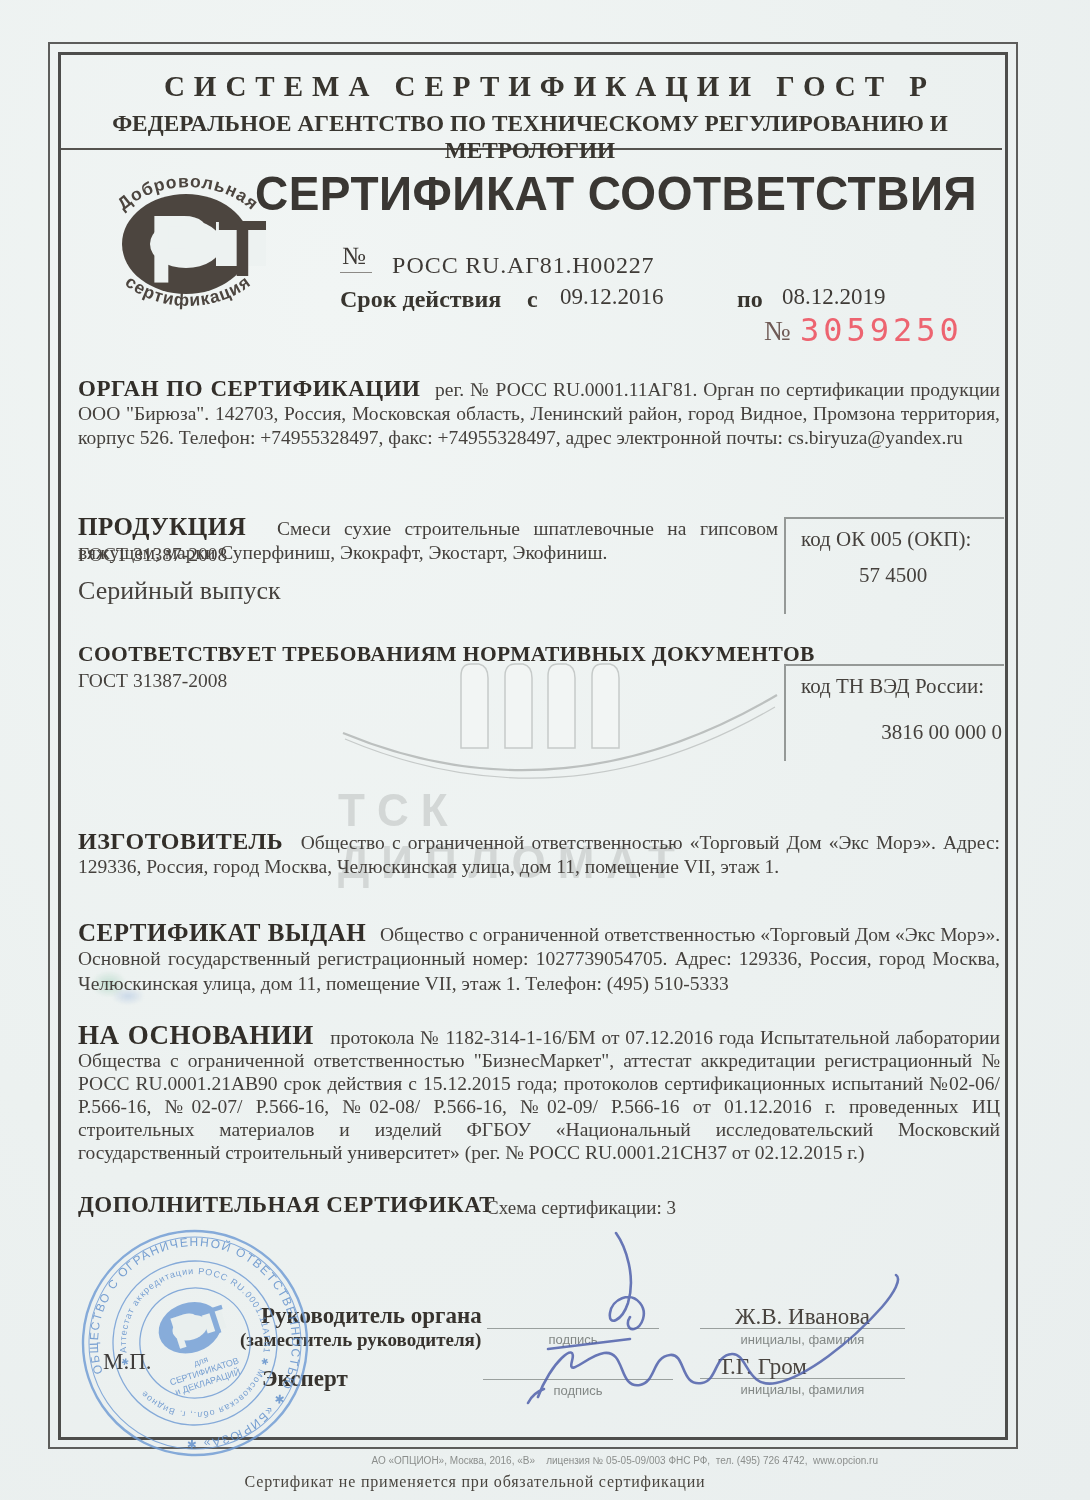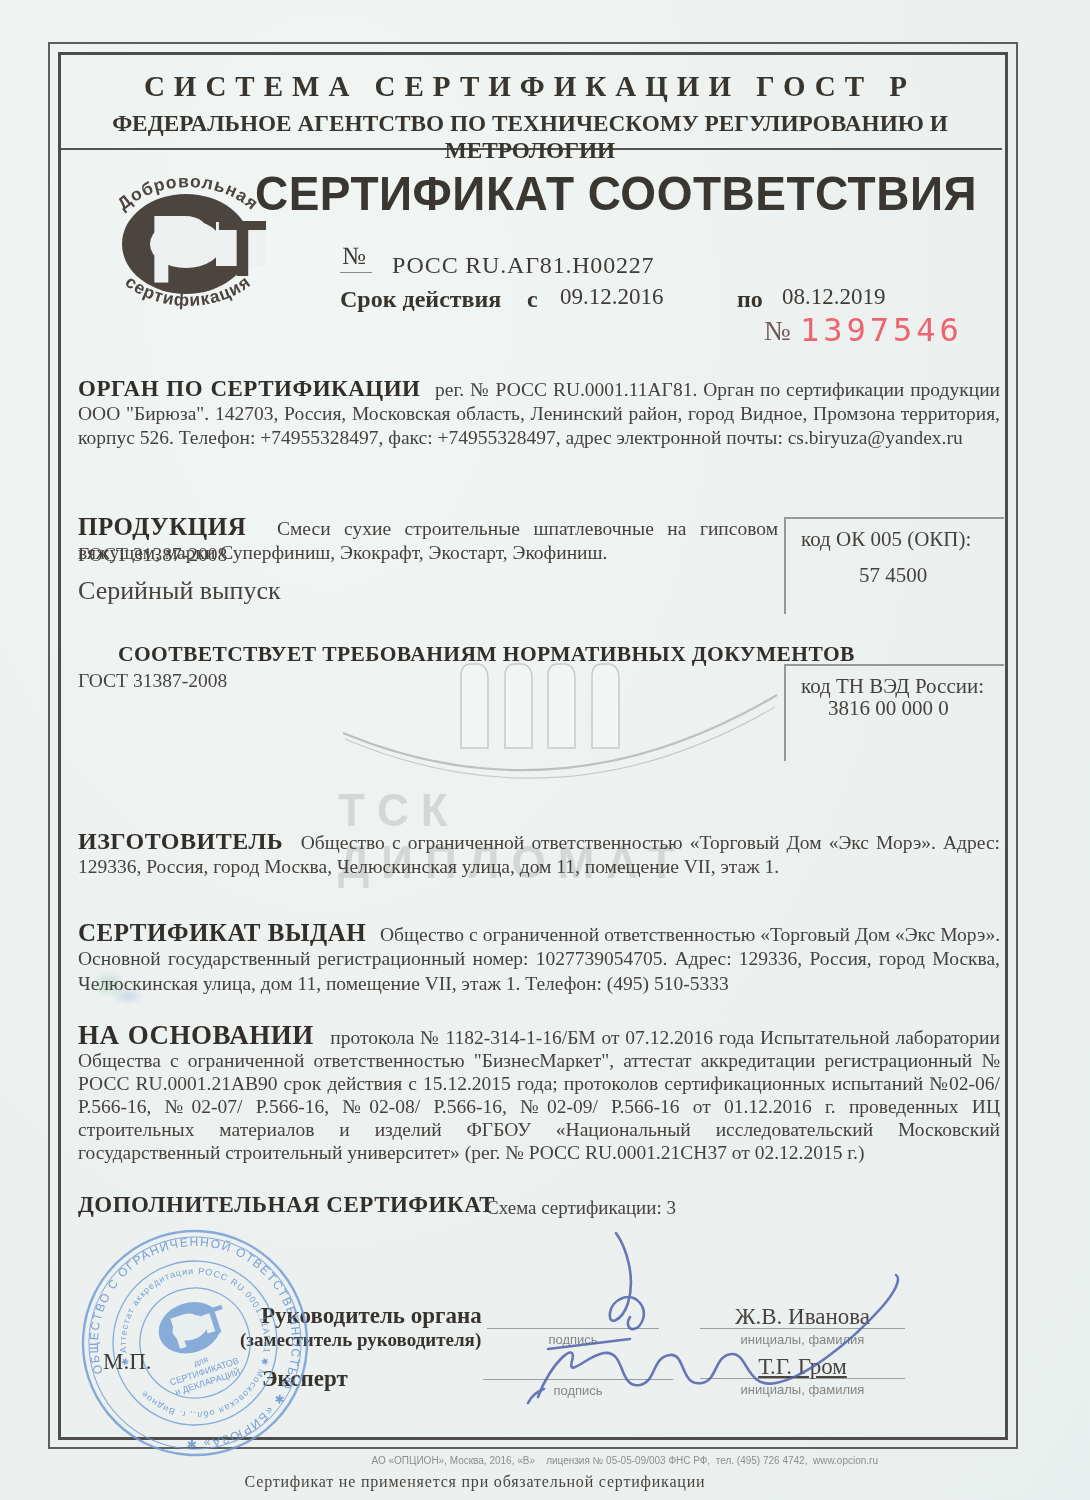--- a/index.html
+++ b/index.html
@@ -10,21 +10,21 @@
     color:#46423e;
     position:relative;
     overflow:hidden;
   }
   .abs{position:absolute;}
   
   .outer-frame{left:48px;top:42px;width:966px;height:1403px;border:2px solid #5d5d5b;}
   .inner-frame{left:58px;top:52px;width:944px;height:1382px;border:3px solid #4d4d4b;}
   .header-divider{left:61px;top:148px;width:941px;border-top:2px solid #55534f;}
   
-  .hdr1{left:58px;top:70px;width:944px;text-align:center;font-weight:bold;font-size:29px;letter-spacing:9px;color:#38352f;}
+  .hdr1{left:58px;top:70px;width:944px;text-align:center;font-weight:bold;font-size:29px;letter-spacing:9px;color:#38352f;padding-left:20px;}
   .hdr2{left:58px;top:110px;width:944px;text-align:center;font-weight:bold;font-size:23.5px;letter-spacing:0;color:#38352f;transform:scaleX(.99);}
   .cert-title{left:230px;top:166px;width:772px;text-align:center;font-family:"Liberation Sans",sans-serif;font-weight:bold;font-size:46px;letter-spacing:.5px;color:#3a3733;transform:scaleY(1.06);}
   .no-label{left:340px;top:242px;font-size:25px;color:#3e3a36;border-bottom:1px solid #8c8a86;padding:0 6px 2px 2px;}
   .no-value{left:392px;top:252px;font-size:24px;letter-spacing:.8px;color:#3e3a36;}
   .validity{left:340px;top:286px;font-size:24px;font-weight:bold;color:#38352f;}
   .vfrom{left:527px;top:286px;font-size:24px;font-weight:bold;color:#38352f;}
   .date-from{left:560px;top:284px;font-size:23px;color:#3e3a36;}
   .vto{left:737px;top:286px;font-size:24px;font-weight:bold;color:#38352f;}
   .date-to{left:782px;top:284px;font-size:23px;color:#3e3a36;}
   .blank-no{left:764px;top:315px;font-size:28px;color:#6f5a55;}
@@ -32,60 +32,60 @@
   
   .sec{text-align:justify;font-size:19.5px;line-height:24px;color:#45413d;}
   .sec .lbl{font-weight:bold;color:#322e29;letter-spacing:.5px;}
   .sec .lbl:after{content:"\00a0\00a0";}
   .organ{left:78px;top:357px;width:922px;}
   .organ .lbl{font-size:23px;}
   .product-p{left:78px;top:495px;width:700px;}
   .product-p .lbl{font-size:25px;}
   .product-gost{left:78px;top:544px;font-size:19.5px;}
   .product-serial{left:78px;top:576px;font-size:26px;}
-  .conform-lbl{left:78px;top:642px;font-size:21.5px;font-weight:bold;letter-spacing:.4px;color:#322e29;margin-left:40px;}
+  .conform-lbl{left:78px;top:642px;font-size:21.5px;font-weight:bold;letter-spacing:.4px;color:#322e29;}
   .conform-gost{left:78px;top:670px;font-size:19.5px;}
   .maker{left:78px;top:809px;width:922px;}
   .maker .lbl{font-size:24px;}
   .issued{left:78px;top:901px;width:922px;line-height:24.5px;}
   .issued .lbl{font-size:25px;}
   .basis{left:78px;top:1004px;width:922px;line-height:23px;}
   .basis .lbl{font-size:27px;}
   .extra-lbl{left:78px;top:1192px;font-size:23px;font-weight:bold;letter-spacing:.5px;color:#322e29;}
   .extra-text{left:486px;top:1197px;font-size:19px;}
   
   .code-box{border-top:2px solid #959997;border-left:2px solid #959997;width:218px;height:95px;}
   .box1{left:784px;top:517px;}
   .box2{left:784px;top:664px;}
   .code-label{font-size:21px;color:#45413d;}
   .okp-label{left:801px;top:527px;}
   .okp-value{left:784px;top:563px;width:218px;text-align:center;font-size:21px;color:#45413d;}
   .tnved-label{left:801px;top:674px;}
-  .tnved-value{left:784px;top:696px;width:218px;text-align:left;font-size:21px;color:#45413d;padding-left:44px;}
+  .tnved-value{left:784px;top:720px;width:218px;text-align:right;font-size:21px;color:#45413d;}
   
   .wm-svg{left:335px;top:655px;z-index:0;}
   .wm-text{left:338px;top:786px;width:460px;font-family:"Liberation Sans",sans-serif;font-weight:bold;font-size:44px;letter-spacing:12px;color:#d3d7d6;z-index:0;transform:scaleY(1.05);}
   .content{z-index:2;}
   
   .head-label{left:261px;top:1303px;font-size:23px;font-weight:bold;color:#37332e;}
   .head-sublabel{left:240px;top:1329px;font-size:19px;font-weight:bold;color:#37332e;}
   .expert-label{left:262px;top:1366px;font-size:23px;font-weight:bold;color:#37332e;}
   .sig-line{border-top:1.5px solid #9aa09e;height:0;}
   .sl1{left:487px;top:1328px;width:172px;}
   .sl2{left:483px;top:1379px;width:190px;}
   .nl1{left:700px;top:1328px;width:205px;}
   .nl2{left:700px;top:1378px;width:205px;}
   .cap{font-family:"Liberation Sans",sans-serif;font-size:13px;color:#838886;text-align:center;}
   .cap1{left:487px;top:1332px;width:172px;}
   .cap2{left:483px;top:1383px;width:190px;}
   .ncap1{left:700px;top:1332px;width:205px;}
   .ncap2{left:700px;top:1382px;width:205px;}
   .name{font-size:23px;color:#49443f;text-align:center;}
   .name1{left:700px;top:1304px;width:205px;}
-  .name2{left:700px;top:1354px;width:205px;text-decoration:underline;}
+  .name2{left:660px;top:1354px;width:205px;}
   .mp{left:103px;top:1349px;font-size:23px;color:#3f3c3a;z-index:6;}
   .disclaimer{left:58px;top:1473px;width:834px;text-align:center;font-size:16px;letter-spacing:.8px;color:#49453f;}
   .print-line{left:0;top:1455px;width:878px;text-align:right;font-family:"Liberation Sans",sans-serif;font-size:10px;color:#8b8e8c;white-space:pre;}
   
   .smudge-green{left:85px;top:966px;width:48px;height:36px;background:radial-gradient(closest-side,rgba(95,180,140,.3),rgba(95,180,140,0) 75%);filter:blur(1px);}
   .smudge-blue{left:106px;top:984px;width:44px;height:24px;background:radial-gradient(closest-side,rgba(110,150,210,.28),rgba(110,150,210,0) 75%);filter:blur(1px);}
   .stamp-svg{left:70px;top:1218px;z-index:5;opacity:.82;}
   .sign-svg{left:420px;top:1225px;z-index:6;}
   .logo-svg{left:96px;top:158px;}
 </style>
@@ -138,21 +138,21 @@
 
 <div class="abs cert-title content">СЕРТИФИКАТ СООТВЕТСТВИЯ</div>
 <span class="abs no-label content">№</span>
 <span class="abs no-value content">РОСС RU.АГ81.Н00227</span>
 <span class="abs validity content">Срок действия</span>
 <span class="abs vfrom content">с</span>
 <span class="abs date-from content">09.12.2016</span>
 <span class="abs vto content">по</span>
 <span class="abs date-to content">08.12.2019</span>
 <span class="abs blank-no content">№</span>
-<span class="abs blank-num content">1397546</span>
+<span class="abs blank-num content">3059250</span>
 
 <p class="abs sec organ content"><span class="lbl">ОРГАН ПО СЕРТИФИКАЦИИ</span><span>рег. № РОСС RU.0001.11АГ81. Орган по сертификации продукции ООО "Бирюза". 142703, Россия, Московская область, Ленинский район, город Видное, Промзона территория, корпус 526. Телефон: +74955328497, факс: +74955328497, адрес электронной почты: cs.biryuza@yandex.ru</span></p>
 
 <p class="abs sec product-p content"><span class="lbl">ПРОДУКЦИЯ</span><span>Смеси сухие строительные шпатлевочные на гипсовом вяжущем, марки Суперфиниш, Экокрафт, Экостарт, Экофиниш.</span></p>
 <div class="abs product-gost content">ГОСТ 31387-2008</div>
 <div class="abs product-serial content">Серийный выпуск</div>
 
 <div class="abs code-box box1 content"></div>
 <div class="abs code-label okp-label content">код ОК 005 (ОКП):</div>
 <div class="abs okp-value content">57 4500</div>

